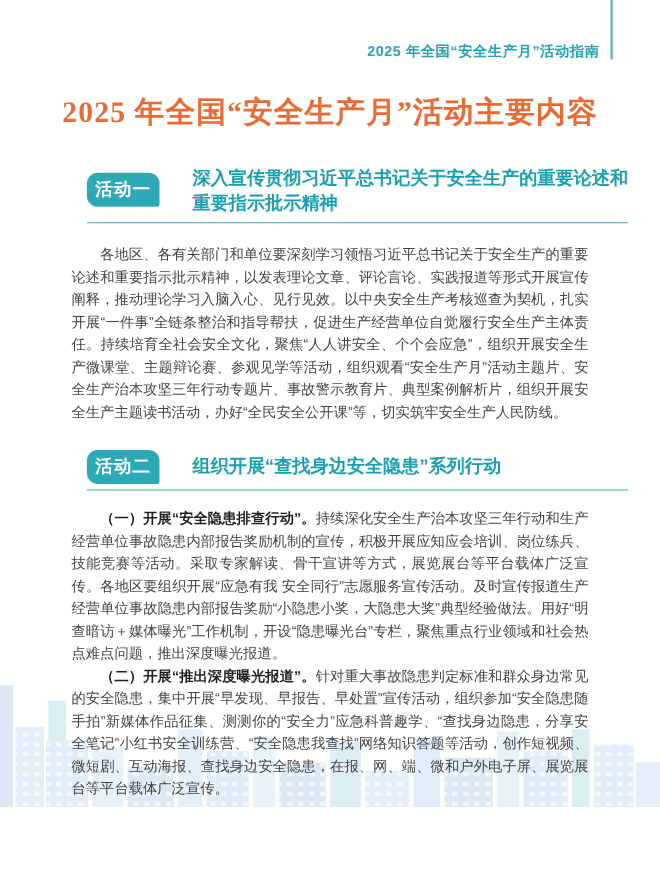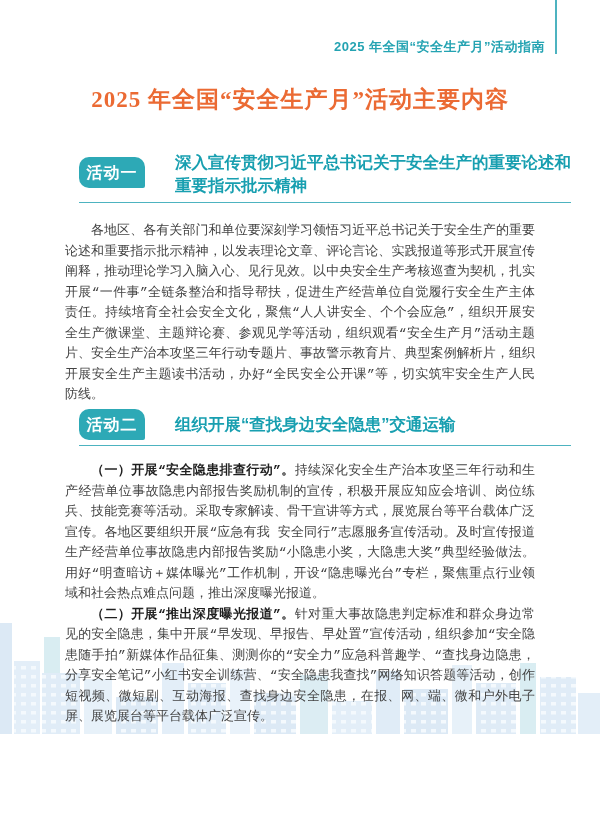--- a/index.html
+++ b/index.html
@@ -26,21 +26,21 @@
   .header-vline{
     position:absolute;top:0;left:555px;width:2px;height:54px;
     background:var(--teal-line);z-index:2;
   }
   
   .page-title{
     position:absolute;top:84px;left:0;width:600px;
     text-align:center;
     color:var(--orange);
     font-family:"Liberation Serif", serif;
-    font-weight:bold;font-size:23px;letter-spacing:1px;
+    font-weight:bold;font-size:27px;letter-spacing:1px;
     z-index:2;
   }
   
   .section-header{
     position:absolute;left:79px;width:492px;
     display:flex;align-items:flex-start;
     border-bottom:1.5px solid var(--teal-line);
     z-index:2;
   }
   #sec1-header{top:151px;padding-bottom:5px;}
@@ -61,21 +61,21 @@
   }
   .section-heading.single{line-height:31px;}
   
   .body-block{
     position:absolute;left:65px;width:470px;
     color:var(--body);font-size:13px;line-height:20.5px;
     text-align:justify;z-index:2;
   }
   #sec1-body{top:221px;}
   #sec2-body{top:461px;}
-  .body-block p{margin:0;text-indent:2em;font-family:Liberation Mono, monospace;}
+  .body-block p{margin:0;text-indent:2em;}
   .lead{font-weight:bold;color:var(--lead);}
   
   .page-number{
     position:absolute;top:761px;left:528px;width:20px;
     text-align:right;color:#7a8791;font-size:13px;z-index:3;
   }
   .footer-vline{
     position:absolute;left:555px;top:766px;width:2px;height:47px;
     background:var(--teal-line);z-index:3;
   }
@@ -98,21 +98,21 @@
     <div class="badge">活动一</div>
     <div class="section-heading">深入宣传贯彻习近平总书记关于安全生产的重要论述和重要指示批示精神</div>
   </div>
 
   <div class="body-block" id="sec1-body">
     <p><span class="lead"></span><span>各地区、各有关部门和单位要深刻学习领悟习近平总书记关于安全生产的重要论述和重要指示批示精神，以发表理论文章、评论言论、实践报道等形式开展宣传阐释，推动理论学习入脑入心、见行见效。以中央安全生产考核巡查为契机，扎实开展“一件事”全链条整治和指导帮扶，促进生产经营单位自觉履行安全生产主体责任。持续培育全社会安全文化，聚焦“人人讲安全、个个会应急”，组织开展安全生产微课堂、主题辩论赛、参观见学等活动，组织观看“安全生产月”活动主题片、安全生产治本攻坚三年行动专题片、事故警示教育片、典型案例解析片，组织开展安全生产主题读书活动，办好“全民安全公开课”等，切实筑牢安全生产人民防线。</span></p>
   </div>
 
   <div class="section-header" id="sec2-header">
     <div class="badge">活动二</div>
-    <div class="section-heading single">组织开展“查找身边安全隐患”交通运输</div>
+    <div class="section-heading single">组织开展“查找身边安全隐患”系列行动</div>
   </div>
 
   <div class="body-block" id="sec2-body">
     <p><span class="lead">（一）开展“安全隐患排查行动”。</span><span>持续深化安全生产治本攻坚三年行动和生产经营单位事故隐患内部报告奖励机制的宣传，积极开展应知应会培训、岗位练兵、技能竞赛等活动。采取专家解读、骨干宣讲等方式，展览展台等平台载体广泛宣传。各地区要组织开展“应急有我 安全同行”志愿服务宣传活动。及时宣传报道生产经营单位事故隐患内部报告奖励“小隐患小奖，大隐患大奖”典型经验做法。用好“明查暗访＋媒体曝光”工作机制，开设“隐患曝光台”专栏，聚焦重点行业领域和社会热点难点问题，推出深度曝光报道。</span></p>
     <p><span class="lead">（二）开展“推出深度曝光报道”。</span><span>针对重大事故隐患判定标准和群众身边常见的安全隐患，集中开展“早发现、早报告、早处置”宣传活动，组织参加“安全隐患随手拍”新媒体作品征集、测测你的“安全力”应急科普趣学、“查找身边隐患，分享安全笔记”小红书安全训练营、“安全隐患我查找”网络知识答题等活动，创作短视频、微短剧、互动海报、查找身边安全隐患，在报、网、端、微和户外电子屏、展览展台等平台载体广泛宣传。</span></p>
   </div>
 
   <div class="page-number">1</div>
   <div class="footer-vline"></div>
 

